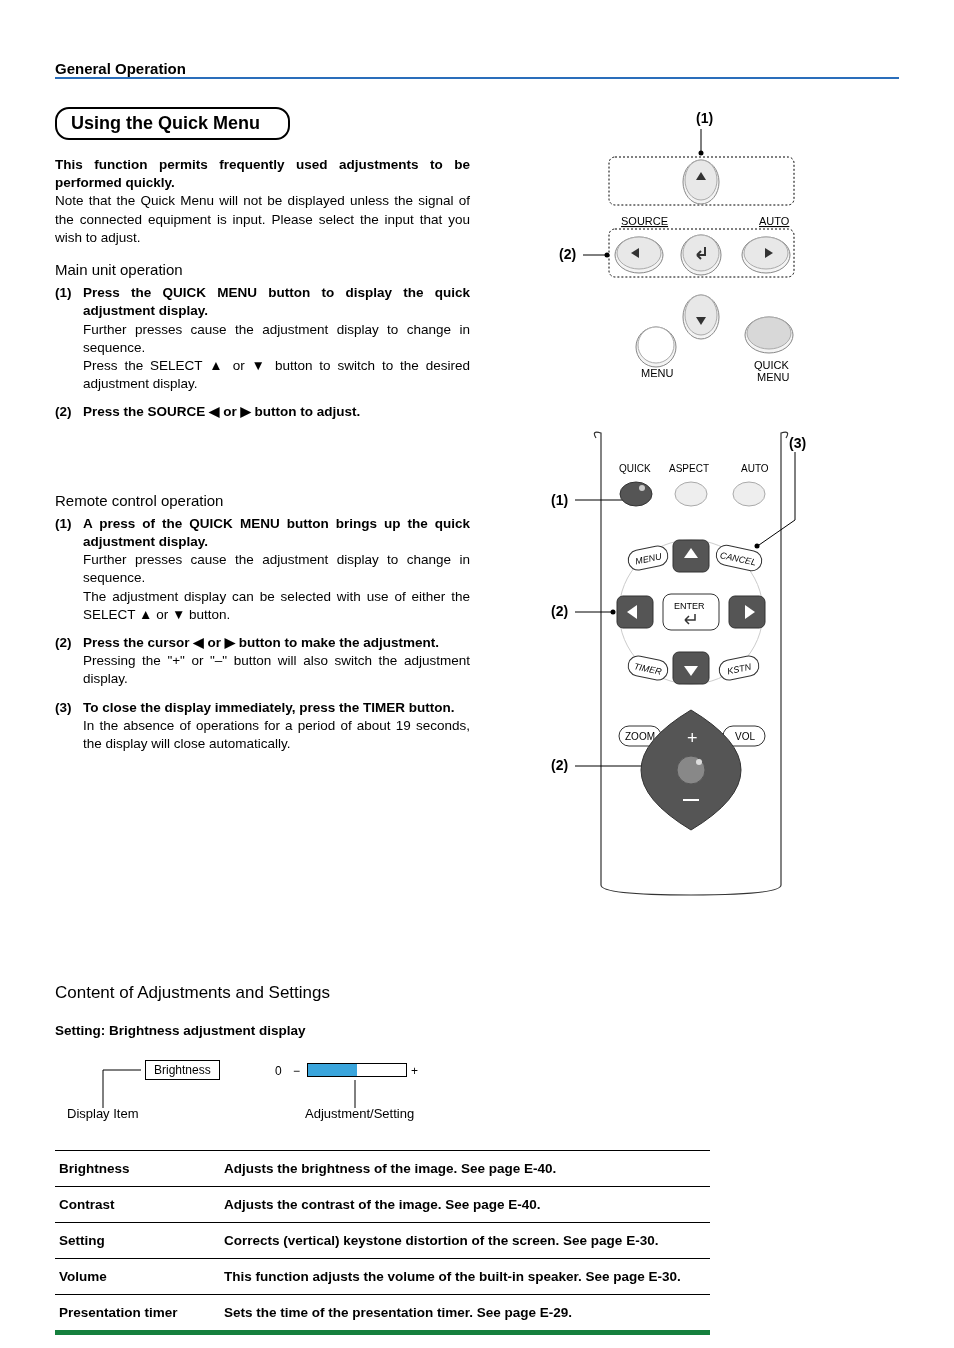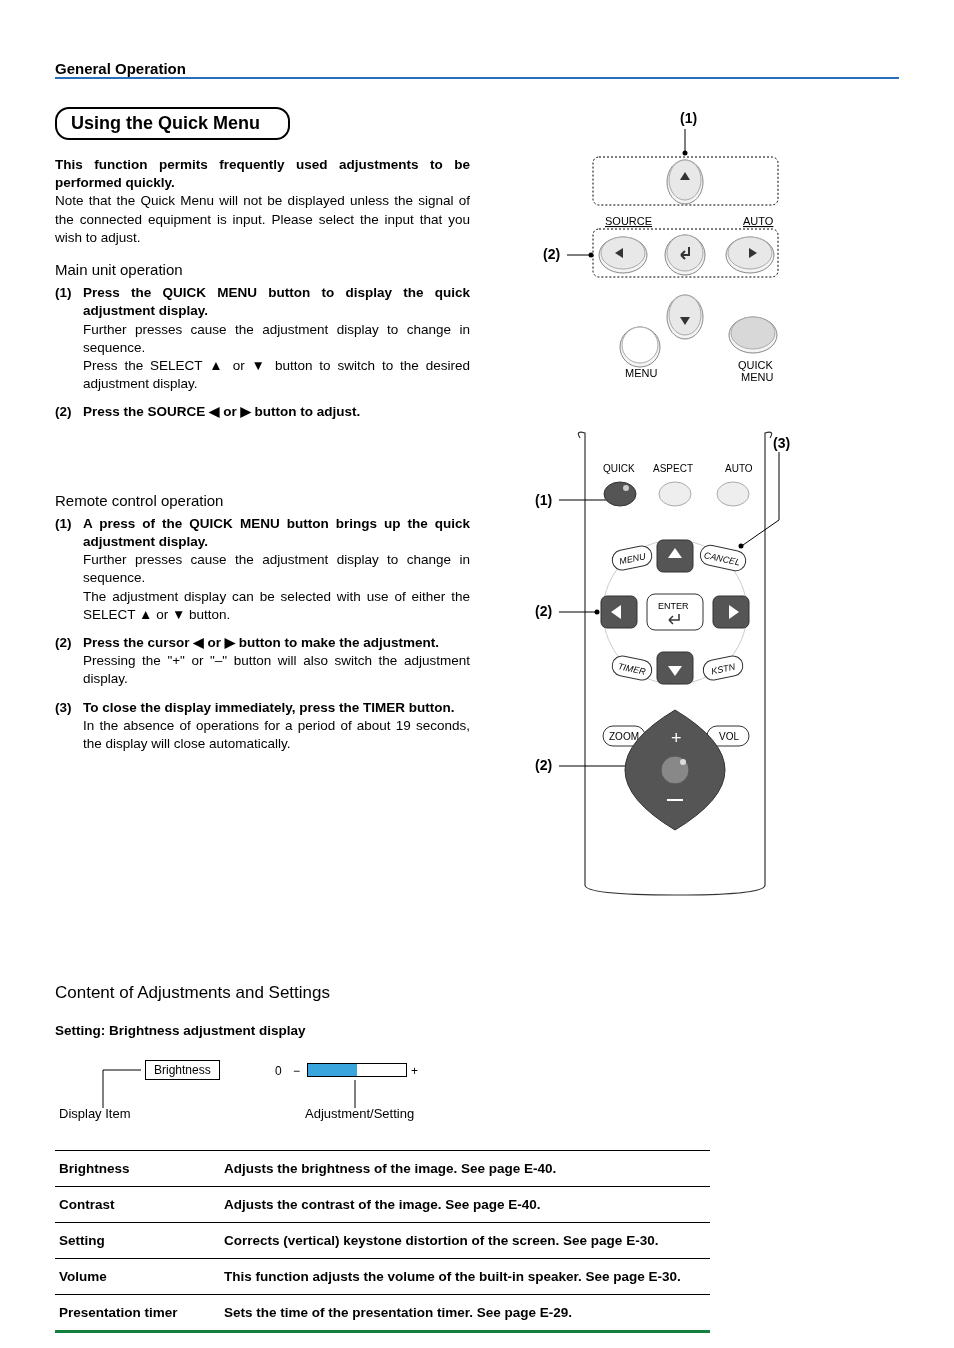--- a/index.html
+++ b/index.html
@@ -15,21 +15,21 @@
     padding: 60px 55px 40px 55px;
   }
   .header-section {
     font-weight: bold;
     font-size: 15px;
     border-bottom: 2px solid #2a6ebb;
     margin-bottom: 28px;
   }
   .columns {
     display: flex;
-    gap: 30px;
+    gap: 46px;
     margin-top: 23px;
   }
   .left-col {
     flex: 1;
     max-width: 415px;
   }
   .right-col {
     flex: 0 0 350px;
   }
   .title-bubble {
@@ -72,21 +72,21 @@
   .example-annot { font-size:13px; }
   .slider-track { display:inline-flex; align-items:center; border:1px solid #000; height:14px; width:100px; position:relative; background:#fff;}
   .slider-fill { background:#3aa5dc; height:100%; width:50%;}
   .settings-table {
     width: 655px;
     border-collapse: collapse;
     margin-top: 20px;
     font-size: 13.5px;
   }
   .settings-table tr { border-top: 1px solid #000; }
-  .settings-table tr:last-child { border-bottom: 3px solid #15803d; }
+  .settings-table tr:last-child { border-bottom: 5px solid #15803d; }
   .settings-table td { padding: 10px 4px; vertical-align: top; }
   .settings-table td.name { font-weight: bold; width: 165px; }
   .settings-table td.desc { font-weight: bold; }
   
   .diagram { width: 300px; margin: 0 auto 30px auto; position:relative; font-size:12px;}
 </style>
 </head>
 <body>
 
 <div class="page">
@@ -279,21 +279,21 @@
     </svg>
     <div style="position:absolute; left:90px; top:10px;" class="example-box">
       <span>Brightness</span>
     </div>
     <div style="position:absolute; left:220px; top:14px; font-size:12px;">0</div>
     <div style="position:absolute; left:238px; top:14px; font-size:12px;">−</div>
     <div style="position:absolute; left:252px; top:13px;" class="slider-track">
         <div class="slider-fill"></div>
       </div>
     <div style="position:absolute; left:356px; top:14px; font-size:12px;">+</div>
-    <div style="position:absolute; left:4px; top:56px;" class="example-annot">Display Item</div>
+    <div style="position:absolute; left:12px; top:56px;" class="example-annot">Display Item</div>
     <div style="position:absolute; left:250px; top:56px;" class="example-annot">Adjustment/Setting</div>
   </div>
 
   <table class="settings-table">
     <tbody>
         <tr>
       <td class="name">Brightness</td>
       <td class="desc">Adjusts the brightness of the image. See page E-40.</td>
     </tr>
     <tr>

